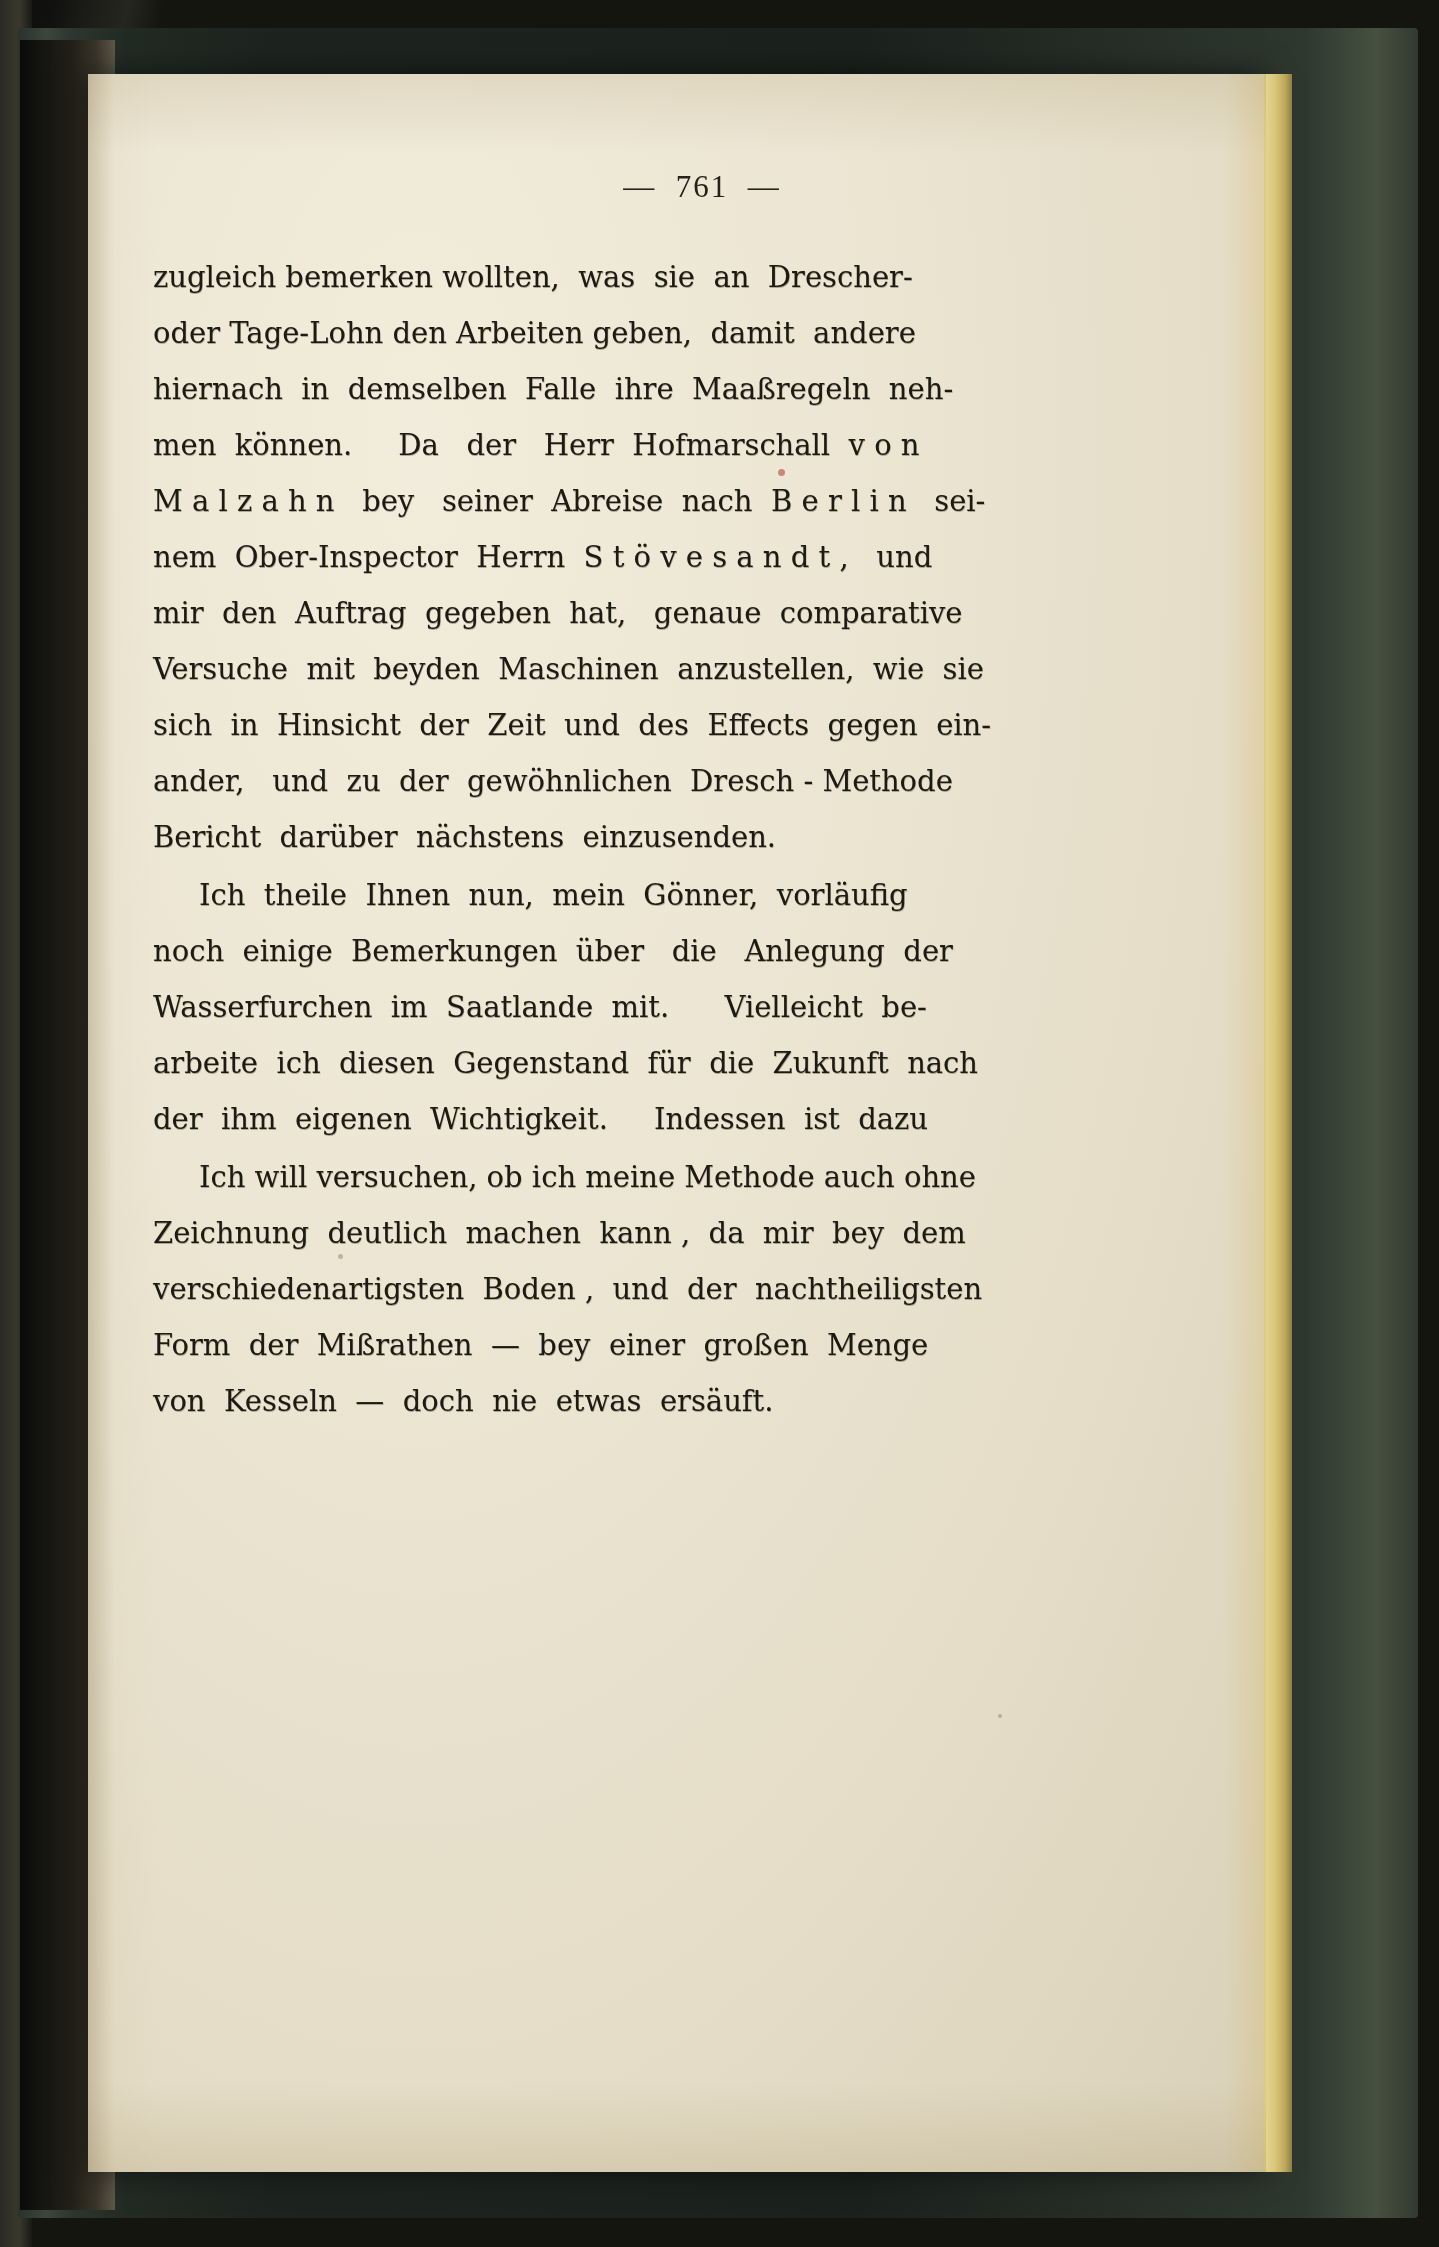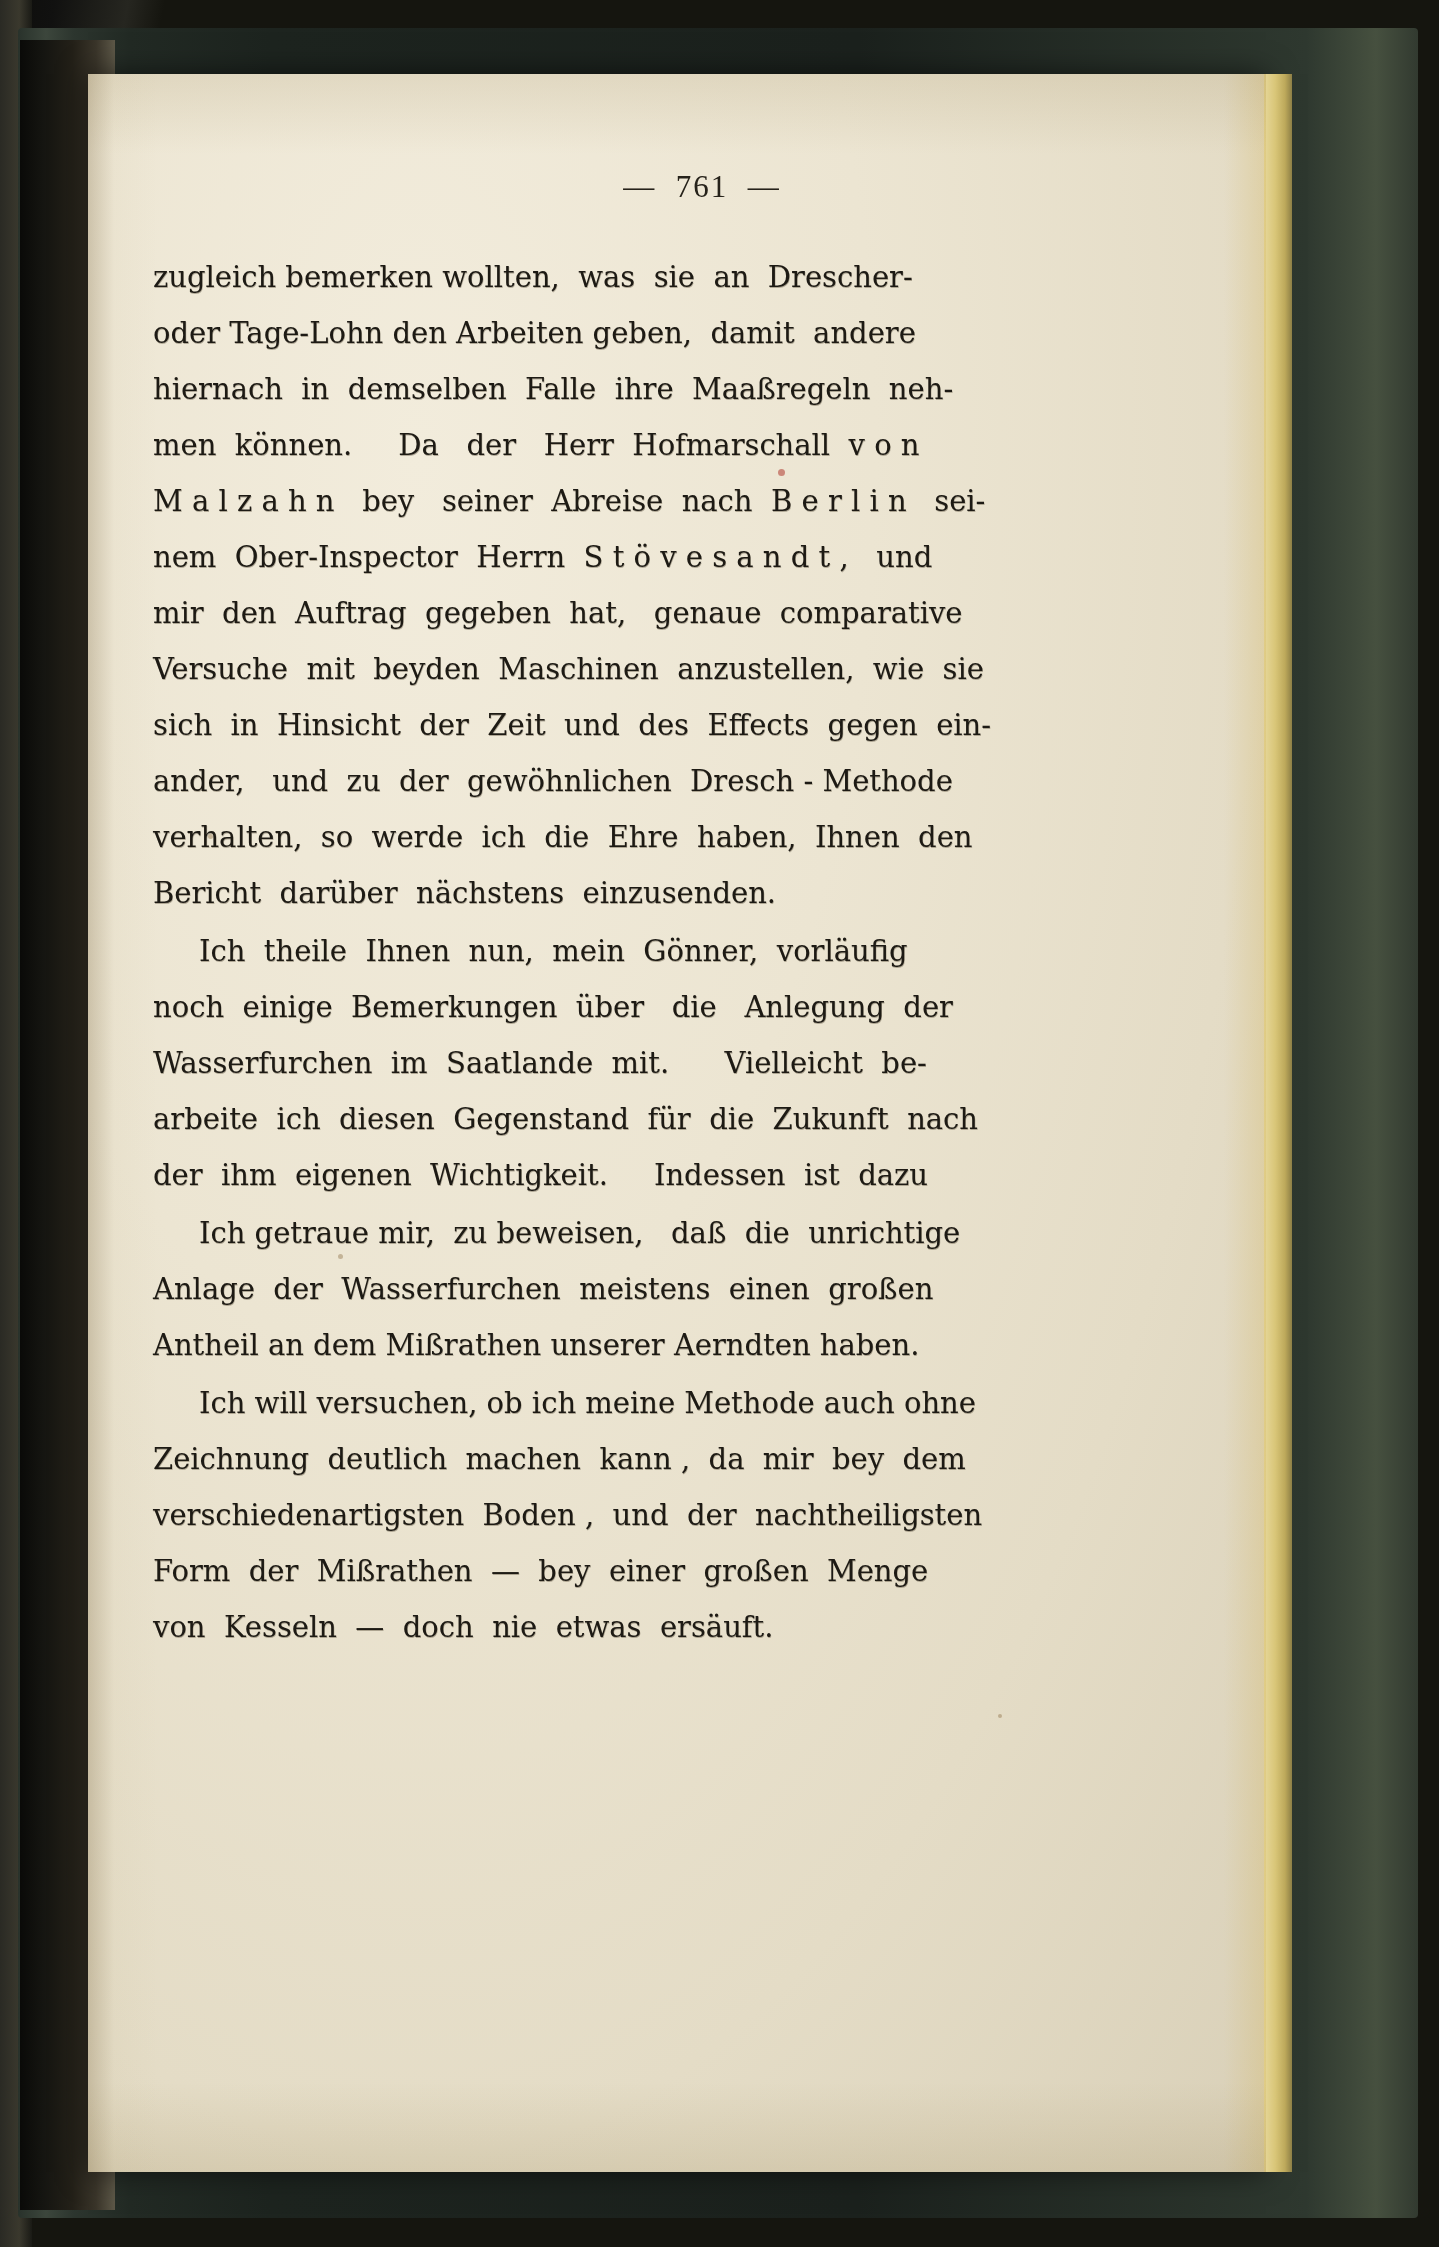--- a/index.html
+++ b/index.html
@@ -156,37 +156,31 @@
         <div class="line">zugleich bemerken wollten,  was  sie  an  Drescher-</div>
         <div class="line">oder Tage-Lohn den Arbeiten geben,  damit  andere</div>
         <div class="line">hiernach  in  demselben  Falle  ihre  Maaßregeln  neh-</div>
         <div class="line">men  können.     Da   der   Herr  Hofmarschall  v o n</div>
         <div class="line">M a l z a h n   bey   seiner  Abreise  nach  B e r l i n   sei-</div>
         <div class="line">nem  Ober-Inspector  Herrn  S t ö v e s a n d t ,   und</div>
         <div class="line">mir  den  Auftrag  gegeben  hat,   genaue  comparative</div>
         <div class="line">Versuche  mit  beyden  Maschinen  anzustellen,  wie  sie</div>
         <div class="line">sich  in  Hinsicht  der  Zeit  und  des  Effects  gegen  ein-</div>
         <div class="line">ander,   und  zu  der  gewöhnlichen  Dresch - Methode</div>
-        <div class="line">verhalten,  so  werde  ich  die  Ehre  haben,  Ihnen  den</div>
         <div class="line">Bericht  darüber  nächstens  einzusenden.</div>
       </div>
 
       <div class="para">
         <div class="line indent">Ich  theile  Ihnen  nun,  mein  Gönner,  vorläufig</div>
         <div class="line">noch  einige  Bemerkungen  über   die   Anlegung  der</div>
         <div class="line">Wasserfurchen  im  Saatlande  mit.      Vielleicht  be-</div>
         <div class="line">arbeite  ich  diesen  Gegenstand  für  die  Zukunft  nach</div>
         <div class="line">der  ihm  eigenen  Wichtigkeit.     Indessen  ist  dazu</div>
       </div>
 
-      <div class="para">
-        <div class="line indent">Ich getraue mir,  zu beweisen,   daß  die  unrichtige</div>
-        <div class="line">Anlage  der  Wasserfurchen  meistens  einen  großen</div>
-        <div class="line">Antheil an dem Mißrathen unserer Aerndten haben.</div>
-      </div>
 
       <div class="para">
         <div class="line indent">Ich will versuchen, ob ich meine Methode auch ohne</div>
         <div class="line">Zeichnung  deutlich  machen  kann ,  da  mir  bey  dem</div>
         <div class="line">verschiedenartigsten  Boden ,  und  der  nachtheiligsten</div>
         <div class="line">Form  der  Mißrathen  —  bey  einer  großen  Menge</div>
         <div class="line">von  Kesseln  —  doch  nie  etwas  ersäuft.</div>
       </div>
 
     </div>

